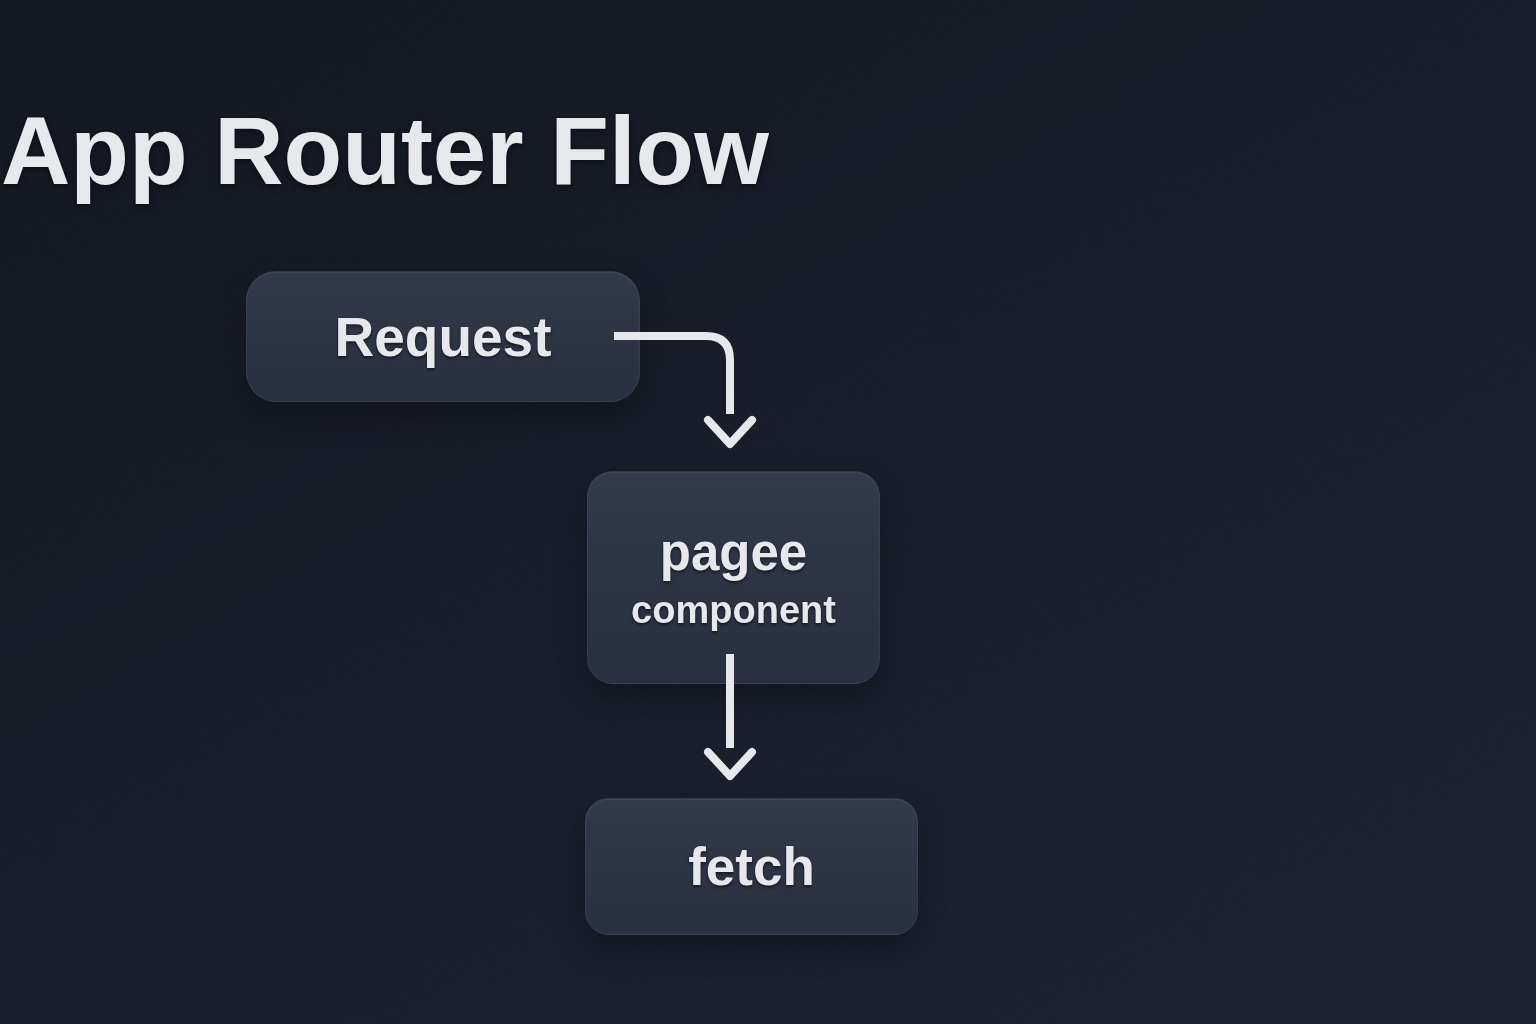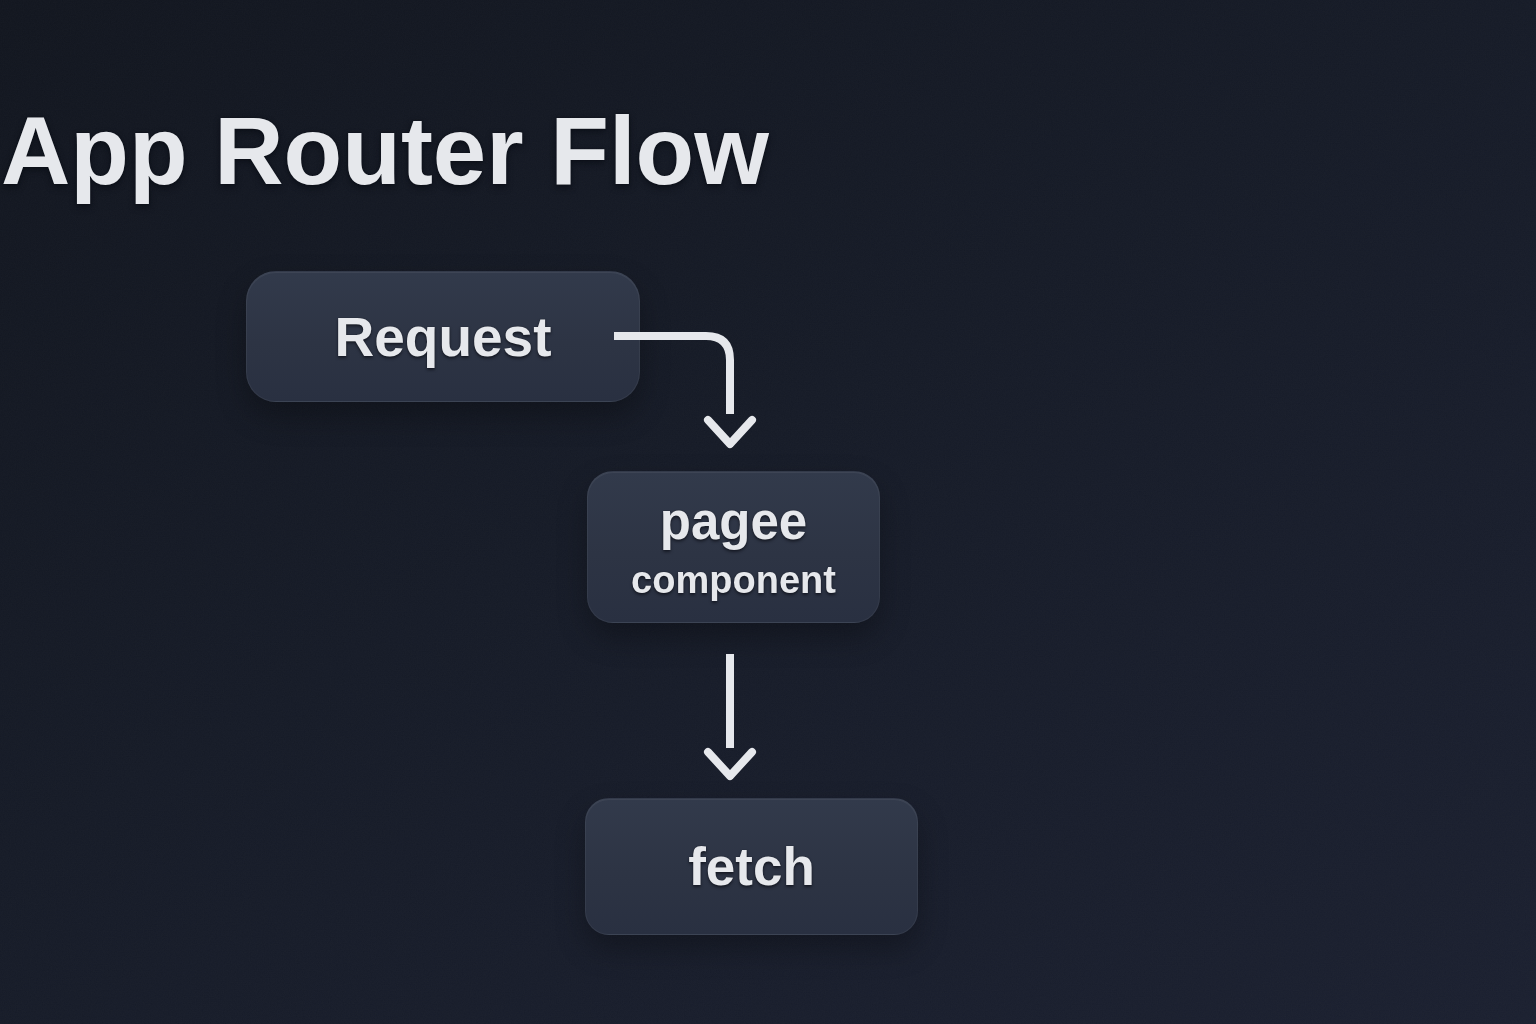--- a/index.html
+++ b/index.html
@@ -59,21 +59,21 @@
     border-radius: 30px;
   }
   .node-request .node-label {
     font-size: 55px;
     font-weight: 700;
   }
   .node-page {
     left: 587px;
     top: 471px;
     width: 293px;
-    height: 152px;
+    height: 213px;
     border-radius: 26px;
   }
   .node-page .node-title {
     font-size: 51px;
     font-weight: 700;
     line-height: 1.05;
   }
   .node-page .node-subtitle {
     margin-top: 12px;
     font-size: 38px;

